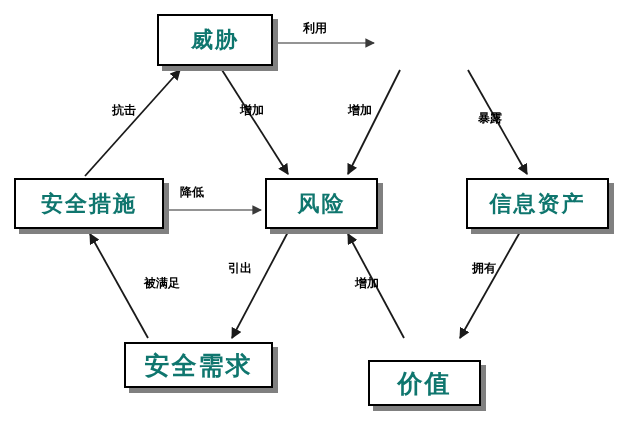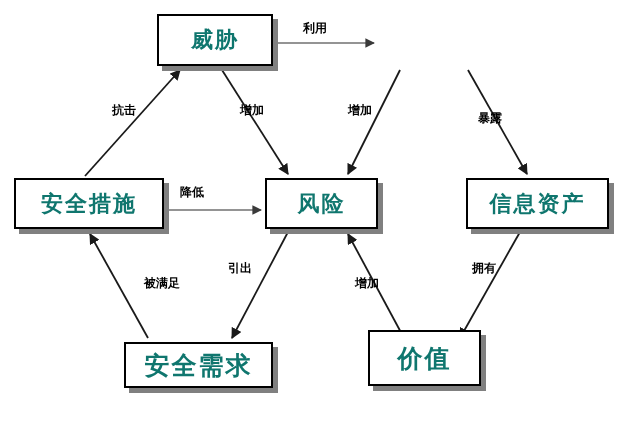--- a/index.html
+++ b/index.html
@@ -105,21 +105,21 @@
   </div>
 
   <div class="node" style="left:466px; top:178px; width:143px; height:51px;">
     <span class="node-label">信息资产</span>
   </div>
 
   <div class="node small" style="left:124px; top:342px; width:149px; height:46px;">
     <span class="node-label">安全需求</span>
   </div>
 
-  <div class="node small" style="left:368px; top:330px; width:113px; height:56px;">
+  <div class="node small" style="left:368px; top:360px; width:113px; height:46px;">
     <span class="node-label">价值</span>
   </div>
 
   <div class="edge-label" style="left:303px; top:22px;">利用</div>
 
   <div class="edge-label" style="left:112px; top:104px;">抗击</div>
 
   <div class="edge-label" style="left:240px; top:104px;">增加</div>
 
   <div class="edge-label" style="left:348px; top:104px;">增加</div>

